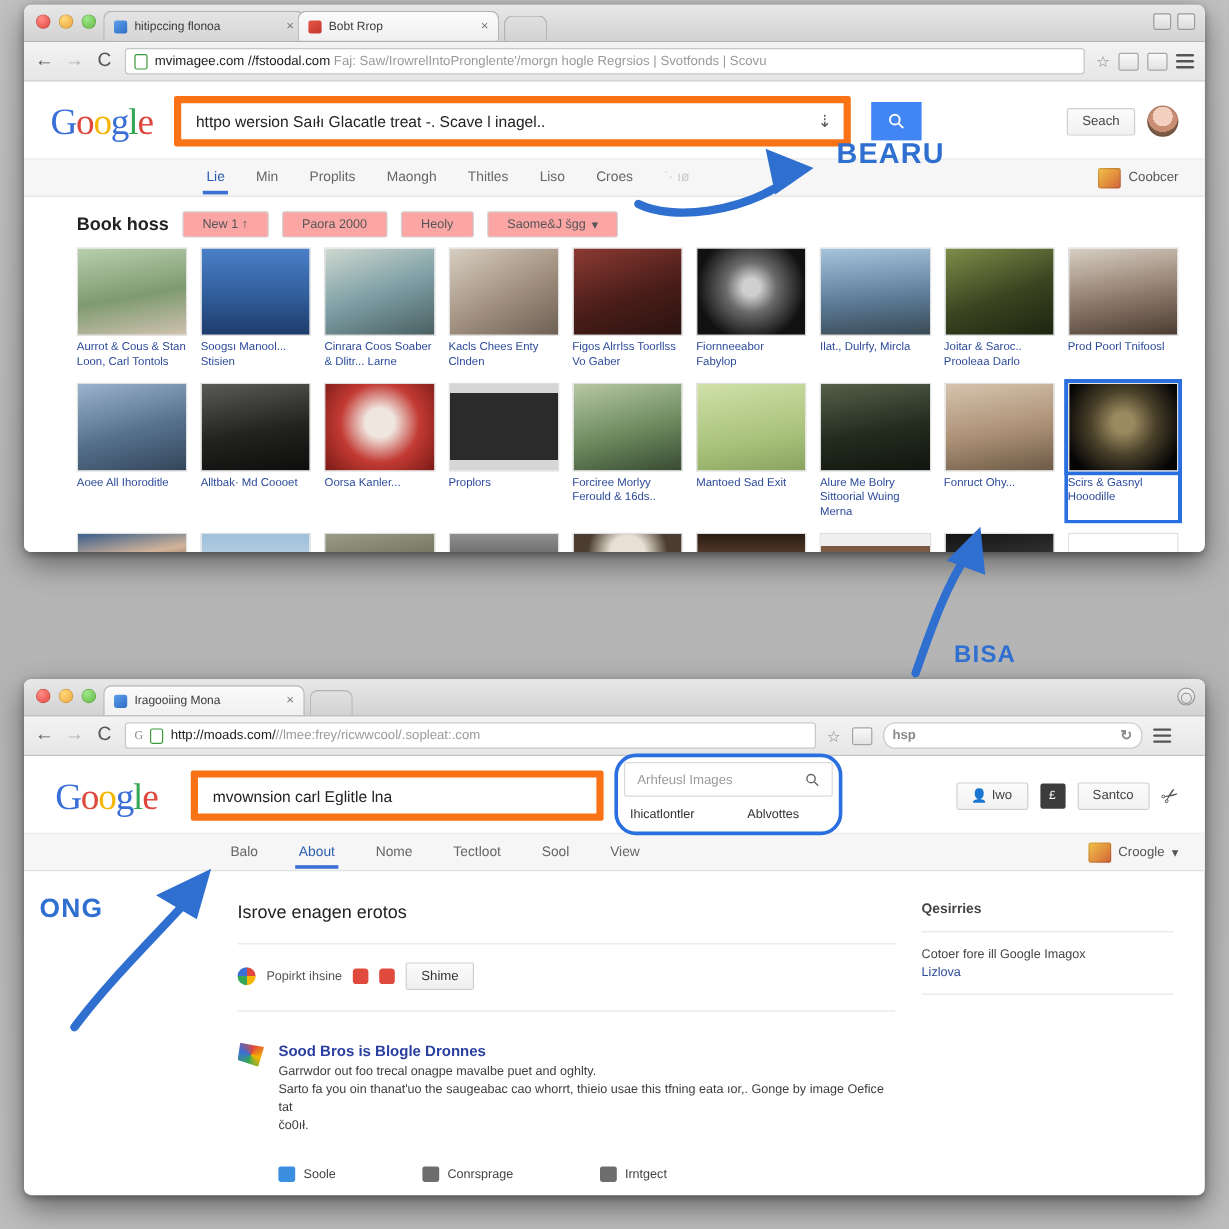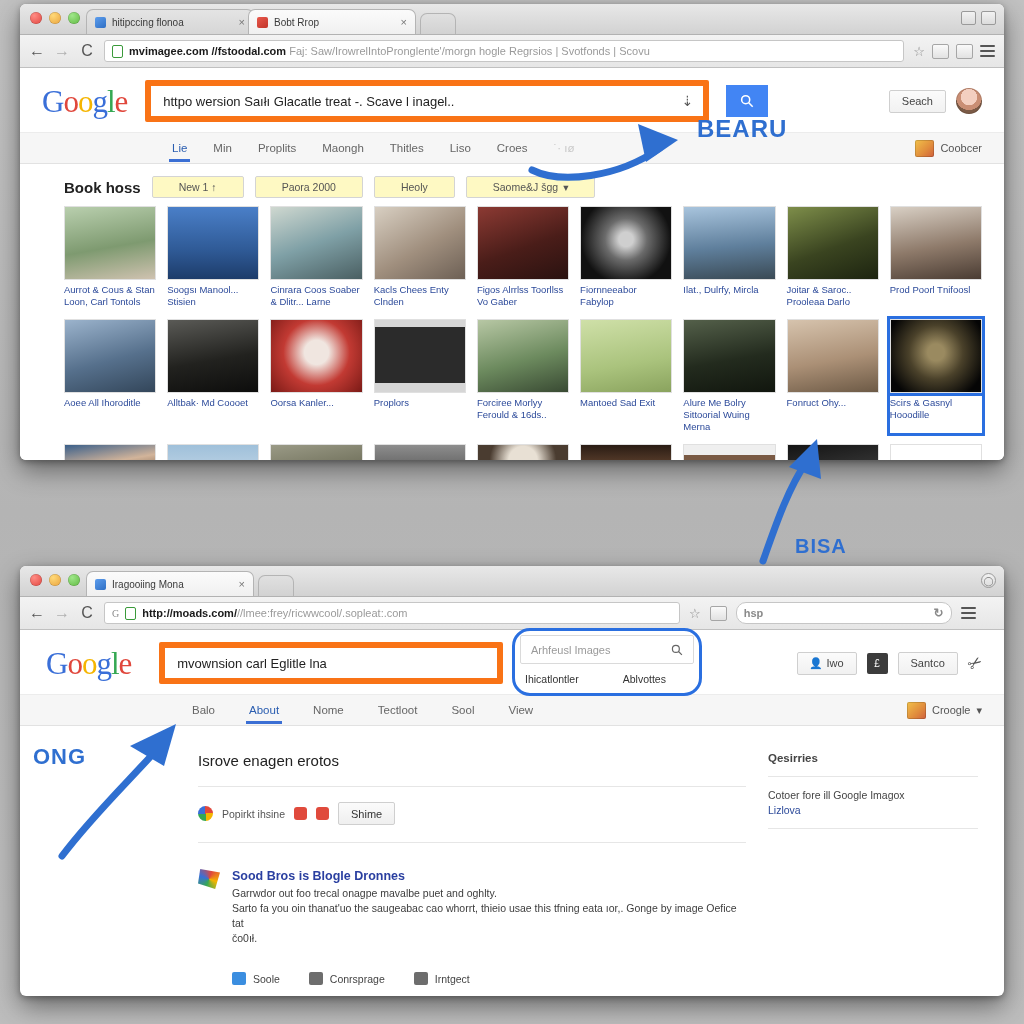--- a/index.html
+++ b/index.html
@@ -49,21 +49,21 @@
   
   .omnibar{height:32px;background:linear-gradient(180deg,#f3f3f3,#e6e6e6);
     border-bottom:1px solid #c0c0c0;display:flex;align-items:center;gap:9px;padding:0 9px;}
   .navbtn{font-size:16px;color:#555;width:16px;text-align:center;line-height:1;}
   .navbtn.dim{color:#b0b0b0;}
   .urlbox{flex:1;height:20px;background:#fff;border:1px solid #c6c6c6;border-radius:3px;
     display:flex;align-items:center;gap:6px;padding:0 7px;overflow:hidden;}
   .lockbox{width:9px;height:11px;border:1.4px solid #3a9a3a;border-radius:2px;flex:none;}
   .gicon{font-size:10px;color:#8a8a8a;font-family:"Liberation Serif",serif;flex:none;}
   .urltxt{font-size:11px;white-space:nowrap;overflow:hidden;filter:blur(.3px);}
-  .urltxt b{color:#1a1a1a;font-weight:700;}
+  .urltxt b{color:#1a1a1a;font-weight:400;}
   .urltxt span{color:#9a9a9a;}
   .omni-right{display:flex;align-items:center;gap:7px;}
   .star{font-size:13px;color:#8c8c8c;}
   .mini-icon{width:15px;height:13px;border:1px solid #a6a6a6;border-radius:2px;
     background:linear-gradient(180deg,#fafafa,#e2e2e2);}
   .hamb{display:flex;flex-direction:column;gap:2.5px;}
   .hamb i{display:block;width:15px;height:2.2px;background:#555;border-radius:1px;}
   .searchbox2{height:20px;width:200px;background:#fff;border:1px solid #c6c6c6;
     border-radius:10px;display:flex;align-items:center;justify-content:space-between;
     padding:0 7px;font-size:11px;color:#8a8a8a;filter:blur(.3px);font-weight:bold;}
@@ -103,22 +103,22 @@
   .navitem.active{color:#2a5db0;}
   .navitem.active:after{content:"";position:absolute;left:-3px;right:-3px;bottom:0;height:3px;
     background:#3b6fd4;}
   .navitem.faint{color:#c9c9c9;}
   .gnav-right{margin-left:auto;display:flex;align-items:center;gap:6px;
     font-size:11px;color:#555;filter:blur(.25px);}
 
   
   .toolbar{background:#fff;display:flex;align-items:center;gap:11px;padding:12px 22px 8px 44px;}
   .tooltitle{font-size:15px;font-weight:700;color:#222;}
-  .toolbtn{height:20px;padding:0 26px;border:1px solid #d4d4d4;border-radius:2px;
-    background:#fef9c3;font-size:10.5px;color:#555;display:flex;align-items:center;gap:5px;
+  .toolbtn{height:20px;padding:0 16px;border:1px solid #d4d4d4;border-radius:2px;
+    background:#fca5a5;font-size:10.5px;color:#555;display:flex;align-items:center;gap:5px;
     filter:blur(.3px);}
 
   
   .gridwrap{background:#fff;padding:0 22px 0 44px;overflow:hidden;}
   .grid{display:grid;grid-template-columns:repeat(9,1fr);gap:8px 11px;}
   .cell{display:flex;flex-direction:column;}
   .thumbbox{height:72px;border:1px solid #e0e0e0;background:#fff;
     display:flex;align-items:center;justify-content:center;overflow:hidden;}
   .thumb{width:100%;height:100%;}
   .cap{font-size:9.5px;line-height:12px;color:#2c4a9a;margin-top:4px;
@@ -145,21 +145,21 @@
   .rdot{width:13px;height:13px;border-radius:3px;background:#e04a3c;}
   .sharebtn{height:21px;padding:0 12px;border:1px solid #cfcfcf;border-radius:2px;
     background:linear-gradient(180deg,#fbfbfb,#efefef);font-size:11px;color:#333;
     display:flex;align-items:center;filter:blur(.25px);}
   .resblock{display:flex;gap:12px;margin-top:26px;}
   .res-ico{width:22px;height:20px;flex:none;
     background:conic-gradient(from 20deg,#e0473c,#f5b500,#35a853,#3a6fd8,#e0473c);
     clip-path:polygon(10% 0,100% 18%,78% 100%,0 72%);}
   .res-title{font-size:12.5px;color:#2a3fa0;font-weight:700;filter:blur(.3px);}
   .res-snip{font-size:10.5px;line-height:15px;color:#3d3d3d;margin-top:3px;filter:blur(.4px);}
-  .chips{display:flex;gap:29px;margin-top:26px;align-items:center;}
+  .chips{display:flex;gap:72px;margin-top:26px;align-items:center;}
   .chip{display:flex;align-items:center;gap:7px;font-size:10.5px;color:#444;filter:blur(.3px);}
   .chip-sq{width:14px;height:13px;border-radius:2px;}
   .sq-blue{background:#3b8ee0;}
   .sq-gray{background:#6d6d6d;}
   .side-h{font-size:11.5px;color:#444;font-weight:700;filter:blur(.3px);}
   .side-rule{height:1px;background:#e6e6e6;margin:12px 0;}
   .side-t{font-size:10.5px;color:#444;filter:blur(.35px);}
   .side-l{font-size:10.5px;color:#2c4a9a;margin-top:3px;filter:blur(.35px);}
 
   

